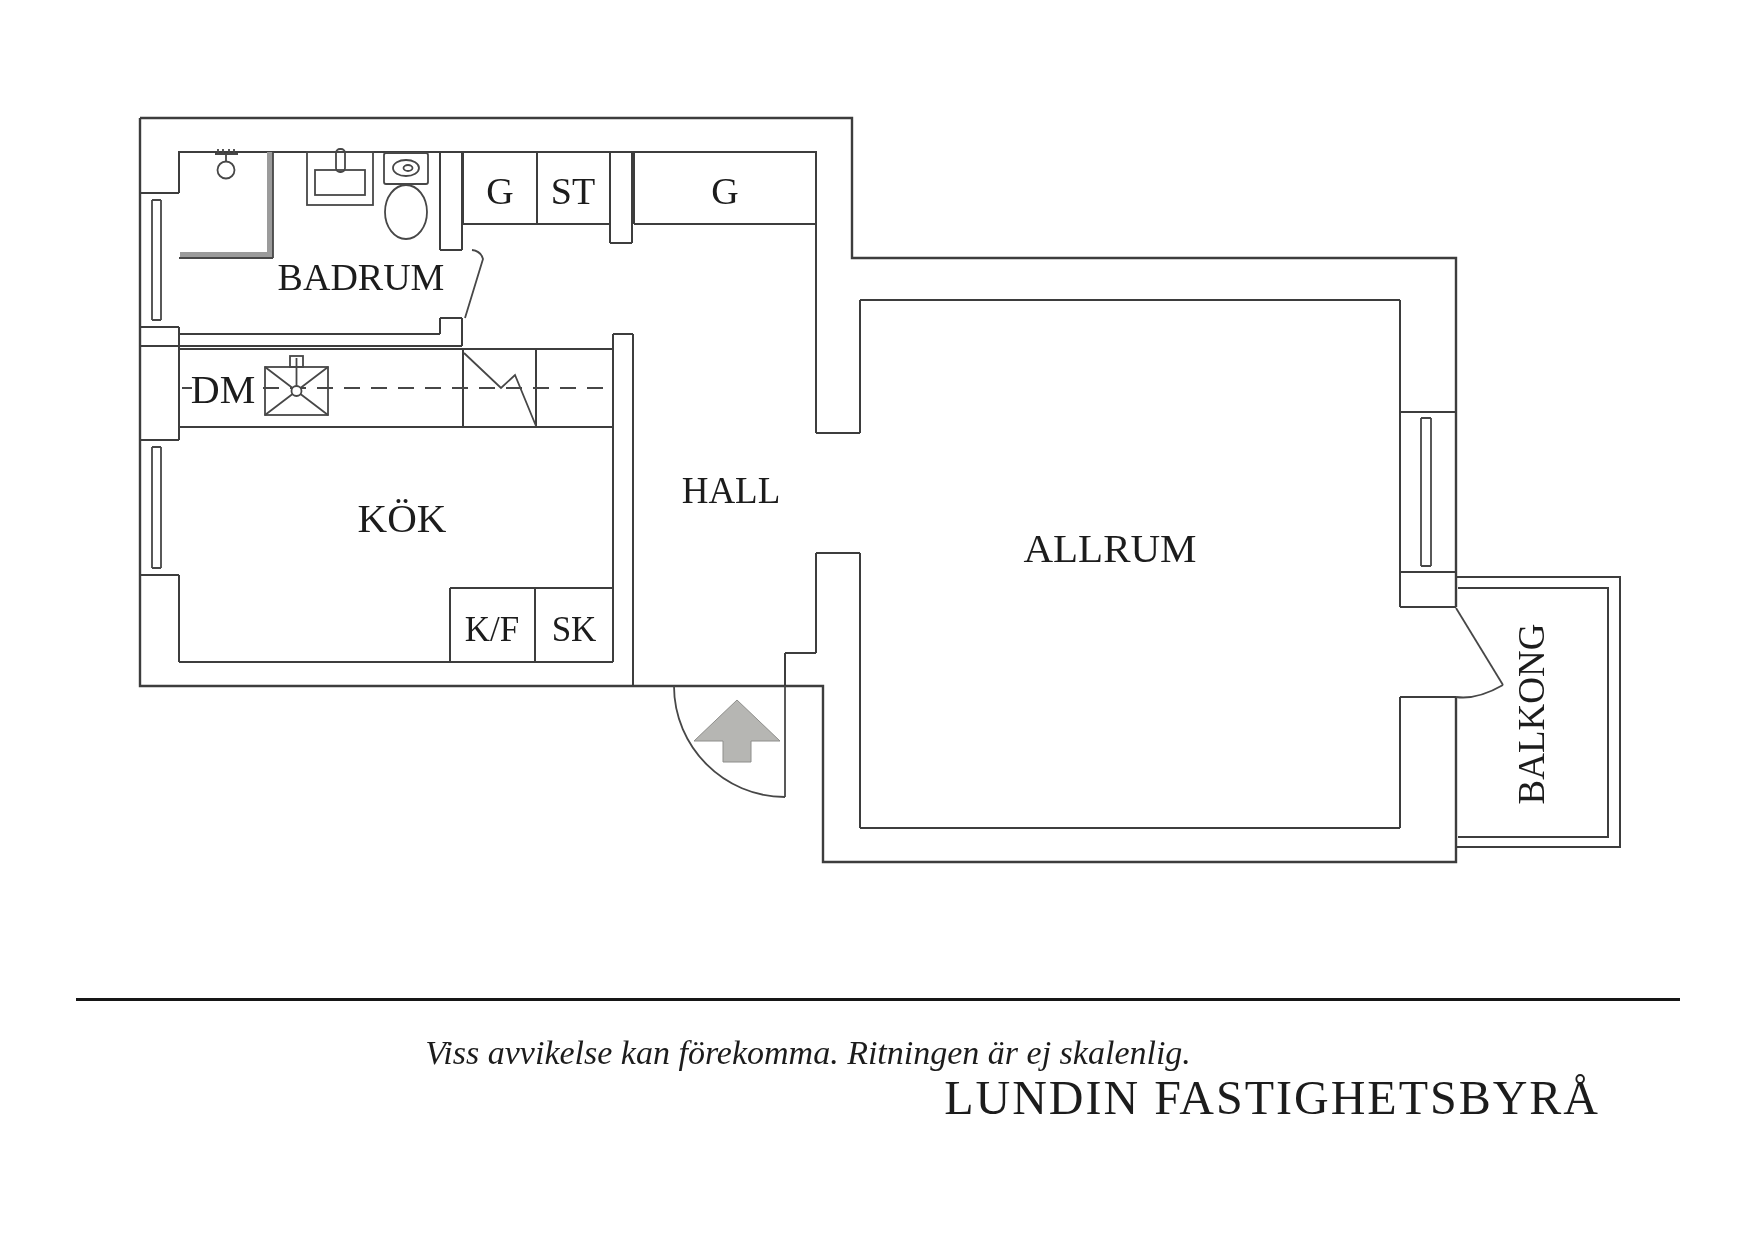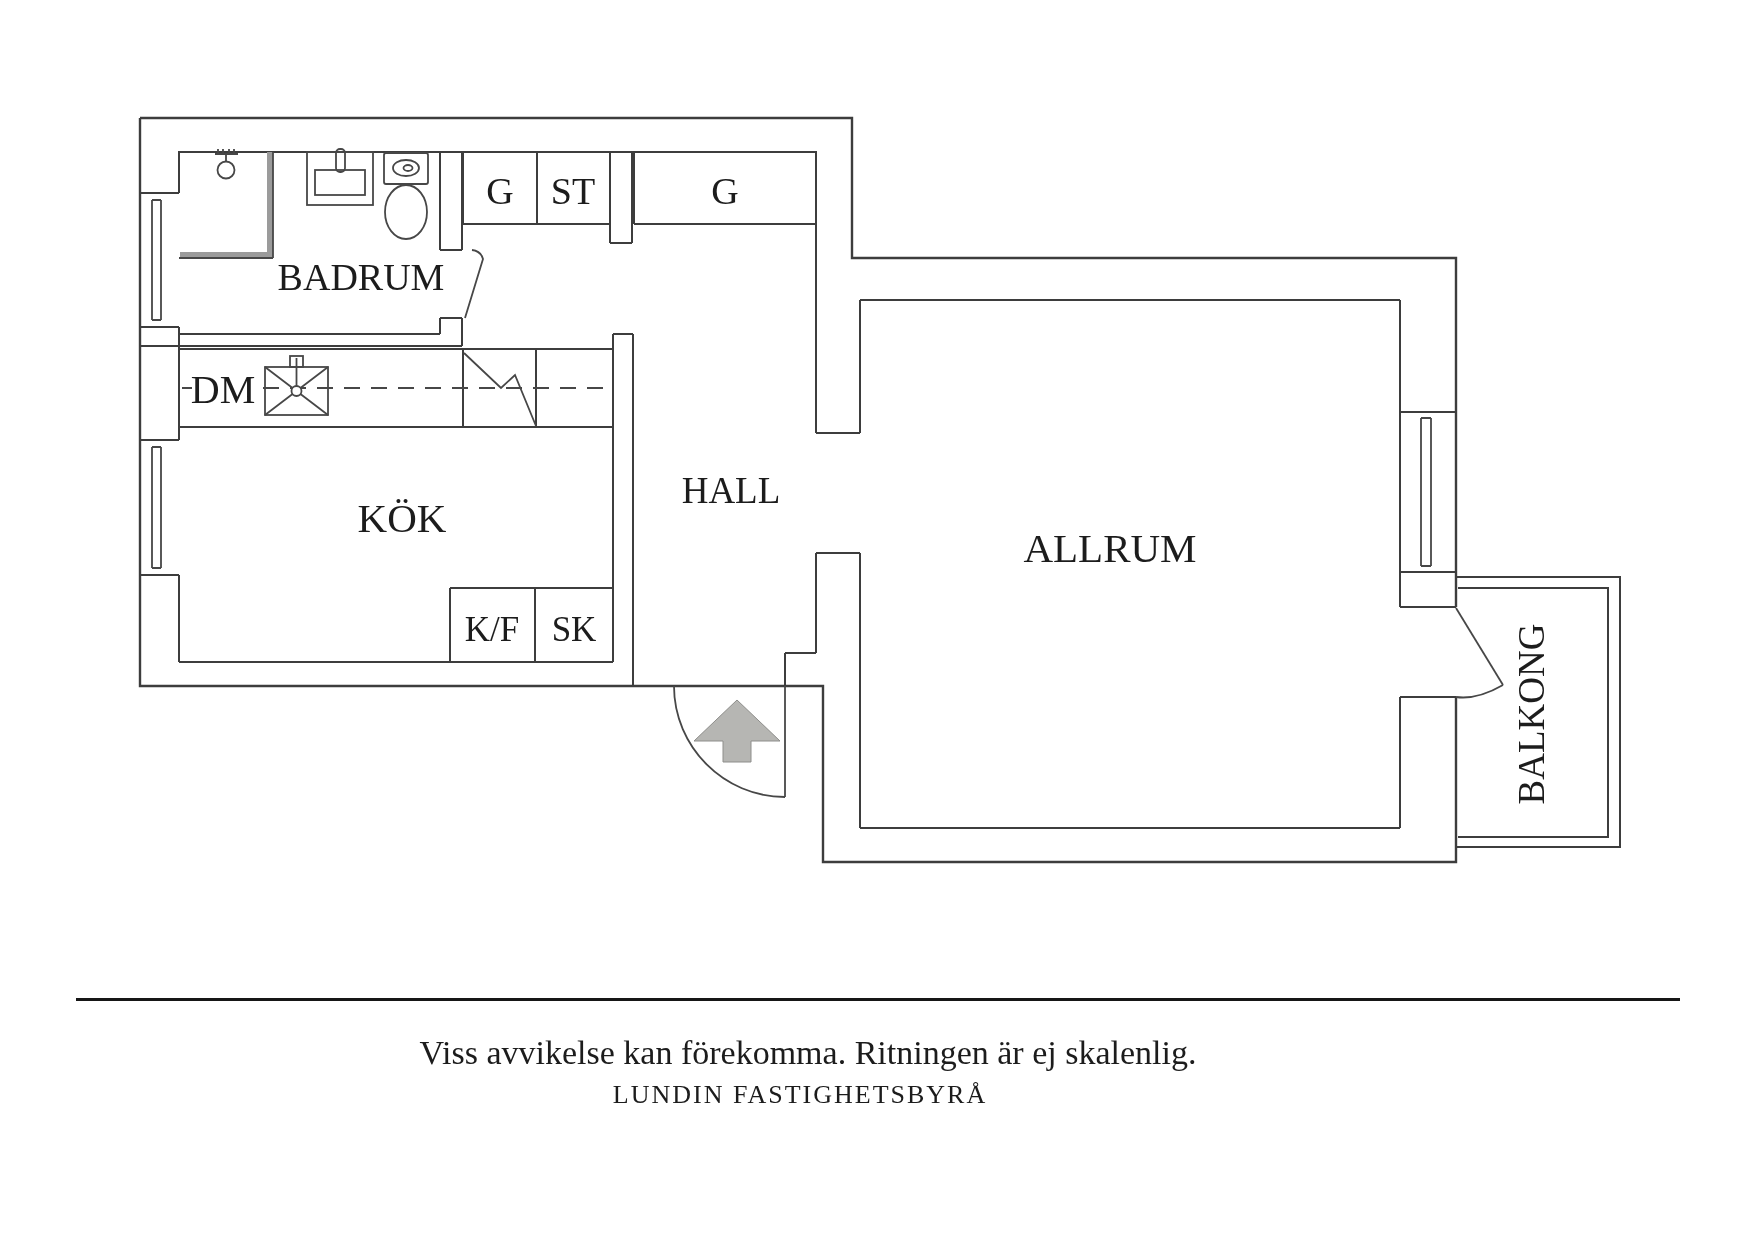--- a/index.html
+++ b/index.html
@@ -32,24 +32,24 @@
   .fs-balk{font-size:37px;}
   #divider{
     position:absolute;left:76px;top:998px;width:1604px;height:3px;
     background:#161616;
   }
   #footer-wrap{
     position:absolute;left:0;top:1034px;width:1600px;
     text-align:center;color:var(--txt);
   }
   #footer-disclaimer{
-    font-size:34px;line-height:1.1;padding-left:16px;
+    font-style:italic;font-size:34px;line-height:1.1;padding-left:16px;
   }
   #footer-brand{
-    font-size:26px;letter-spacing:2px;margin-top:10px;line-height:1.1;
+    font-size:48px;letter-spacing:2px;margin-top:1px;line-height:1.1;text-align:right;
   }
 </style>
 </head>
 <body>
 
 <div id="stage">
 
   <svg width="1754" height="1240" viewBox="0 0 1754 1240">
 
     <g>

